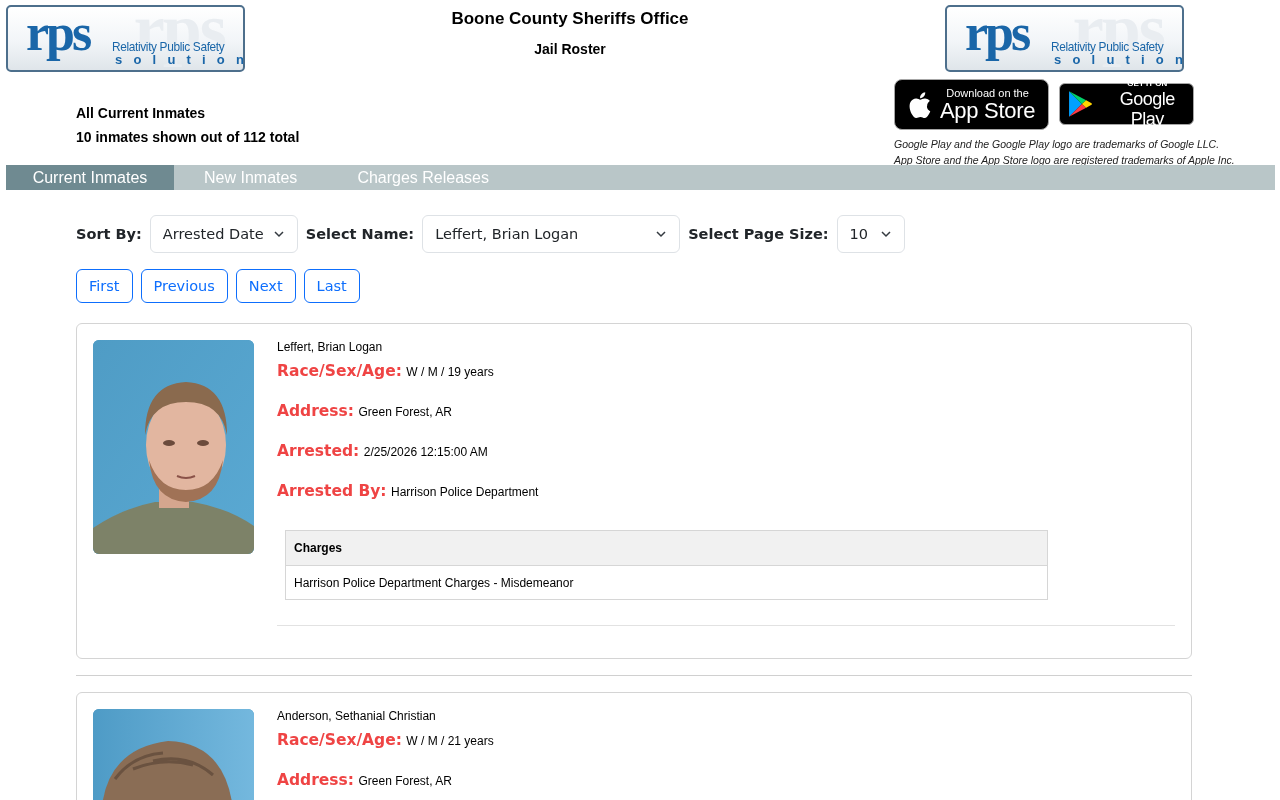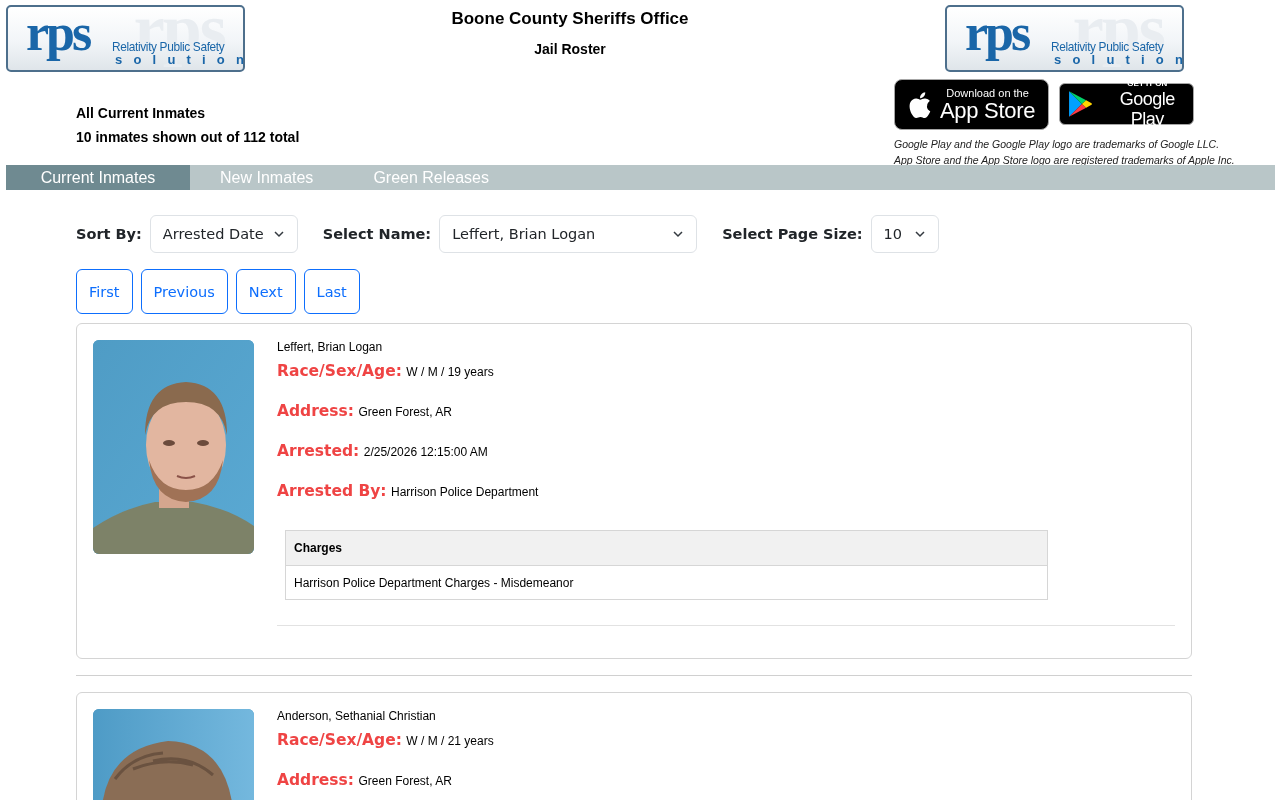--- a/index.html
+++ b/index.html
@@ -70,40 +70,40 @@
 
     
     .nav {
       position: absolute; left: 6px; top: 165px; width: 1269px; height: 25px;
       background: #b9c6c8; display: flex;
     }
     .nav a {
       display: block; height: 25px; line-height: 25px; font-size: 16px; color: #fff;
       text-decoration: none; padding: 0 30px; text-align: center;
     }
-    .nav a.active { background: #6f8a91; width: 184px; padding: 0; }
+    .nav a.active { background: #6f8a91; width: 168px; padding: 0; }
 
     
     .filters { position: absolute; left: 76px; top: 215px; display: flex; align-items: center; height: 38px; }
     .filter-label { font-family: "DejaVu Sans", sans-serif; font-size: 14.5px; font-weight: bold; margin-right: 8px; color: #212529; }
     .select {
       height: 38px; border: 1px solid #dee2e6; border-radius: 6px; background: #fff;
       display: flex; align-items: center; justify-content: space-between;
       font-family: "DejaVu Sans", sans-serif; font-size: 14.5px; color: #212529;
-      padding: 0 12px; margin-right: 25px;
+      padding: 0 12px; margin-right: 8px;
     }
     .select .chev { width: 12px; height: 12px; }
     #select-sort { width: 148px; }
     #select-name { width: 258px; }
     #select-pagesize { width: 68px; }
 
     
     .pager { position: absolute; left: 76px; top: 269px; display: flex; gap: 8px; }
     .pager button {
-      height: 45px; border: 1px solid #0d6efd; border-radius: 6px; background: #fff;
+      height: 34px; border: 1px solid #0d6efd; border-radius: 6px; background: #fff;
       color: #0d6efd; font-family: "DejaVu Sans", sans-serif; font-size: 14.5px;
       padding: 0 12px; cursor: pointer;
     }
 
     
     .card {
       position: absolute; left: 76px; width: 1116px; border: 1px solid #d4d4d4; border-radius: 6px;
       background: #fff;
     }
     #card-0 { top: 323px; height: 336px; }
@@ -177,21 +177,21 @@
   </div>
 </div>
 <div class="trademark">
   <div>Google Play and the Google Play logo are trademarks of Google LLC.</div>
   <div>App Store and the App Store logo are registered trademarks of Apple Inc.</div>
 </div>
 
 <nav class="nav">
   <a class="active">Current Inmates</a>
   <a>New Inmates</a>
-  <a>Green Releases</a>
+  <a>Charges Releases</a>
 </nav>
 
 <div class="filters">
   <span class="filter-label">Sort By:</span>
   <div class="select" id="select-sort">
     <span>Arrested Date</span>
     <svg class="chev" viewBox="0 0 12 12">
         <path d="M2 4 L6 8 L10 4" fill="none" stroke="#343a40" stroke-width="1.5"></path>
       </svg>
   </div>

